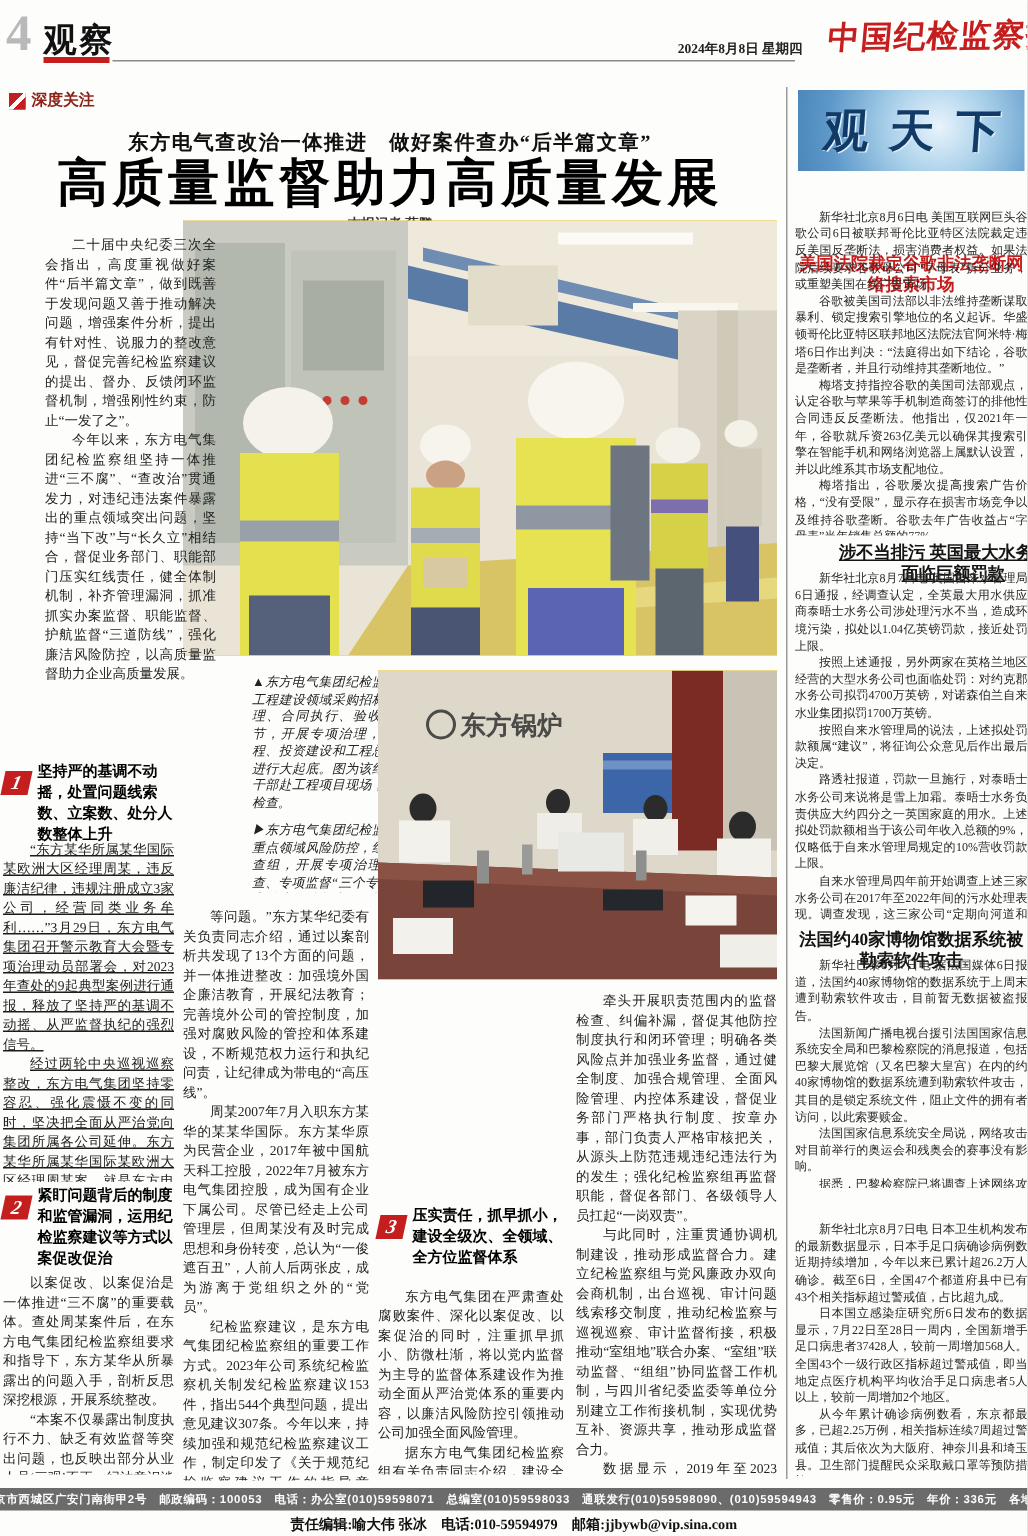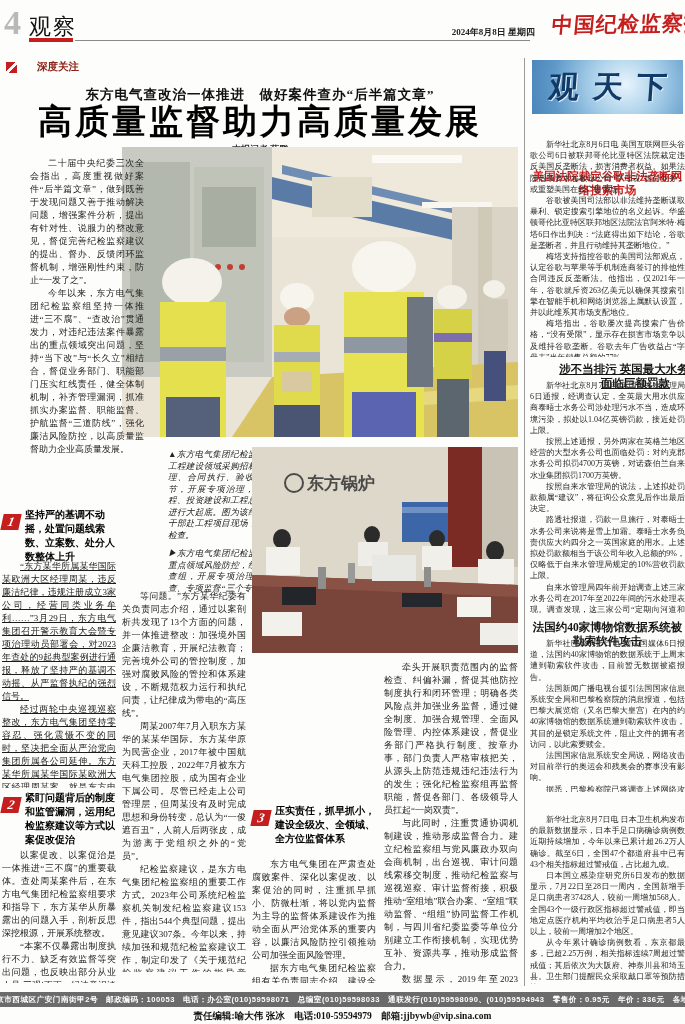--- a/index.html
+++ b/index.html
@@ -1,28 +1,28 @@
 <!DOCTYPE html>
 <html><head>
 <meta charset="utf-8">
 <style>
   html,body{margin:0;padding:0;background:#e9e9e7;}
   #page{position:relative;width:685px;height:1024px;background:#fdfdfb;overflow:hidden;
         font-family:"Liberation Serif",serif;color:#1c1c1c;box-shadow:0 0 4px rgba(0,0,0,.3);}
   .abs{position:absolute;}
   
   .pagenum{font-size:34px;font-weight:bold;color:#b9b9b9;line-height:1;}
-  .section{font-size:22px;font-weight:normal;color:#111;letter-spacing:2px;}
+  .section{font-size:22px;font-weight:bold;color:#111;letter-spacing:2px;}
   .red-bar{background:#c41e1e;height:4px;}
   .hdr-line{background:#8a8a8a;height:1px;}
   .date{font-size:9px;font-weight:bold;color:#222;text-align:right;}
   .masthead{font-size:21px;font-weight:bold;color:#c41e1e;transform:skewX(-6deg) rotate(-1deg);
             letter-spacing:1px;white-space:nowrap;}
   
-  .kicker{display:flex;align-items:center;gap:20px;font-size:10.5px;font-weight:bold;color:#8c2318;}
+  .kicker{display:flex;align-items:center;gap:4px;font-size:10.5px;font-weight:bold;color:#8c2318;}
   .kicker-icon{width:11px;height:11px;background:#c41e1e;display:inline-block;
                background-image:linear-gradient(135deg,#c41e1e 45%,#fff 45%,#fff 62%,#c41e1e 62%);}
   .subtitle{font-size:13.5px;font-weight:bold;text-align:center;letter-spacing:1px;color:#111;}
   .headline{font-size:34px;font-weight:900;text-align:center;letter-spacing:3px;color:#000;
             font-family:"Liberation Serif",serif;}
   .byline{font-size:9px;font-weight:bold;text-align:center;color:#333;}
   
   .col{overflow:hidden;}
   .col p{margin:0;font-size:9px;line-height:13px;text-align:justify;text-indent:2em;color:#222;}
   .subhead{display:flex;gap:5px;align-items:flex-start;font-size:10px;line-height:14px;
@@ -186,21 +186,21 @@
   <div class="abs subhead" style="left:2px;top:791px;width:114px;">
     <span class="num">2</span>
     <span>紧盯问题背后的制度和监管漏洞，运用纪检监察建议等方式以案促改促治</span>
   </div>
 
   <div class="abs col" style="left:2px;top:849px;width:114px;height:134px;">
       <p>以案促改、以案促治是一体推进“三不腐”的重要载体。查处周某案件后，在东方电气集团纪检监察组要求和指导下，东方某华从所暴露出的问题入手，剖析反思深挖根源，开展系统整改。</p>
       <p>“本案不仅暴露出制度执行不力、缺乏有效监督等突出问题，也反映出部分从业人员‘三观’不正、纪法意识淡薄</p>
     </div>
 
-  <div class="abs col" style="left:122px;top:590px;width:124px;height:382px;">
+  <div class="abs col" style="left:122px;top:605px;width:124px;height:382px;">
       <p>等问题。”东方某华纪委有关负责同志介绍，通过以案剖析共发现了13个方面的问题，并一体推进整改：加强境外国企廉洁教育，开展纪法教育；完善境外公司的管控制度，加强对腐败风险的管控和体系建设，不断规范权力运行和执纪问责，让纪律成为带电的“高压线”。</p>
       <p>周某2007年7月入职东方某华的某某华国际。东方某华原为民营企业，2017年被中国航天科工控股，2022年7月被东方电气集团控股，成为国有企业下属公司。尽管已经走上公司管理层，但周某没有及时完成思想和身份转变，总认为“一俊遮百丑”，人前人后两张皮，成为游离于党组织之外的“党员”。</p>
       <p>纪检监察建议，是东方电气集团纪检监察组的重要工作方式。2023年公司系统纪检监察机关制发纪检监察建议153件，指出544个典型问题，提出意见建议307条。今年以来，持续加强和规范纪检监察建议工作，制定印发了《关于规范纪检监察建议工作的指导意见》，督促公司系统各级纪检监察机关用好这一监督利器。</p>
     </div>
 
 
   <div class="abs subhead" style="left:252px;top:804px;width:124px;">
     <span class="num">3</span>
     <span>压实责任，抓早抓小，建设全级次、全领域、全方位监督体系</span>
   </div>

